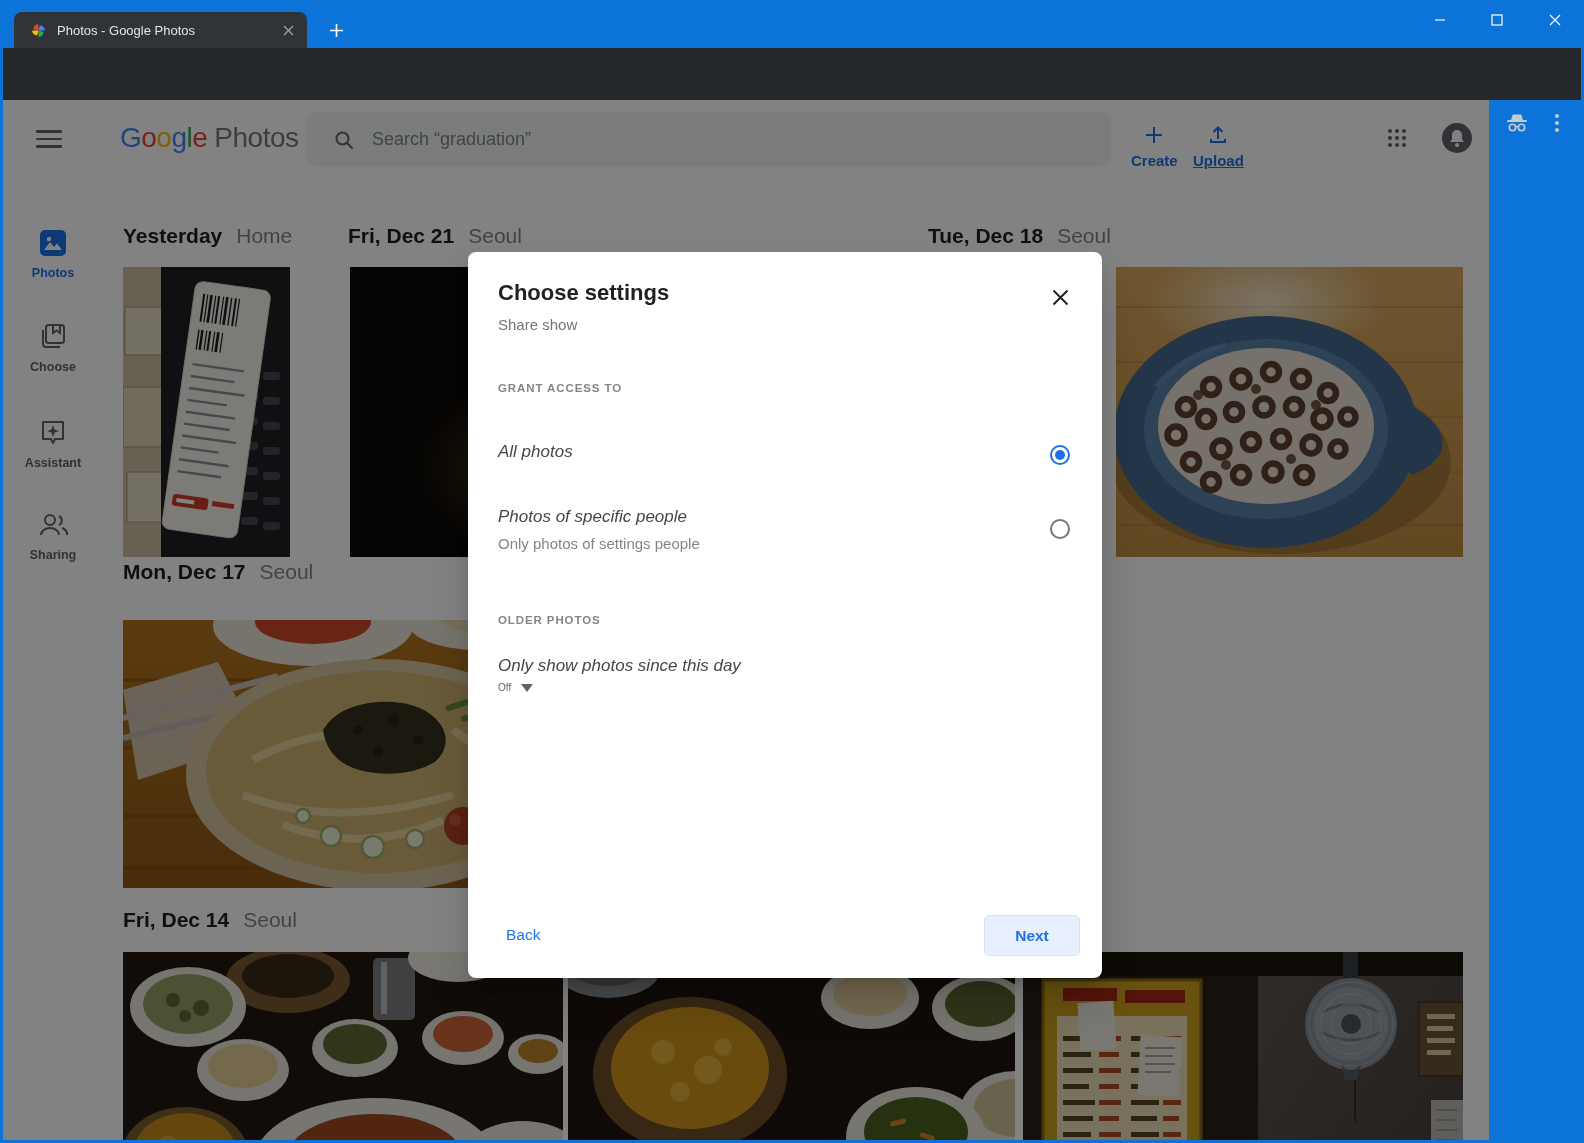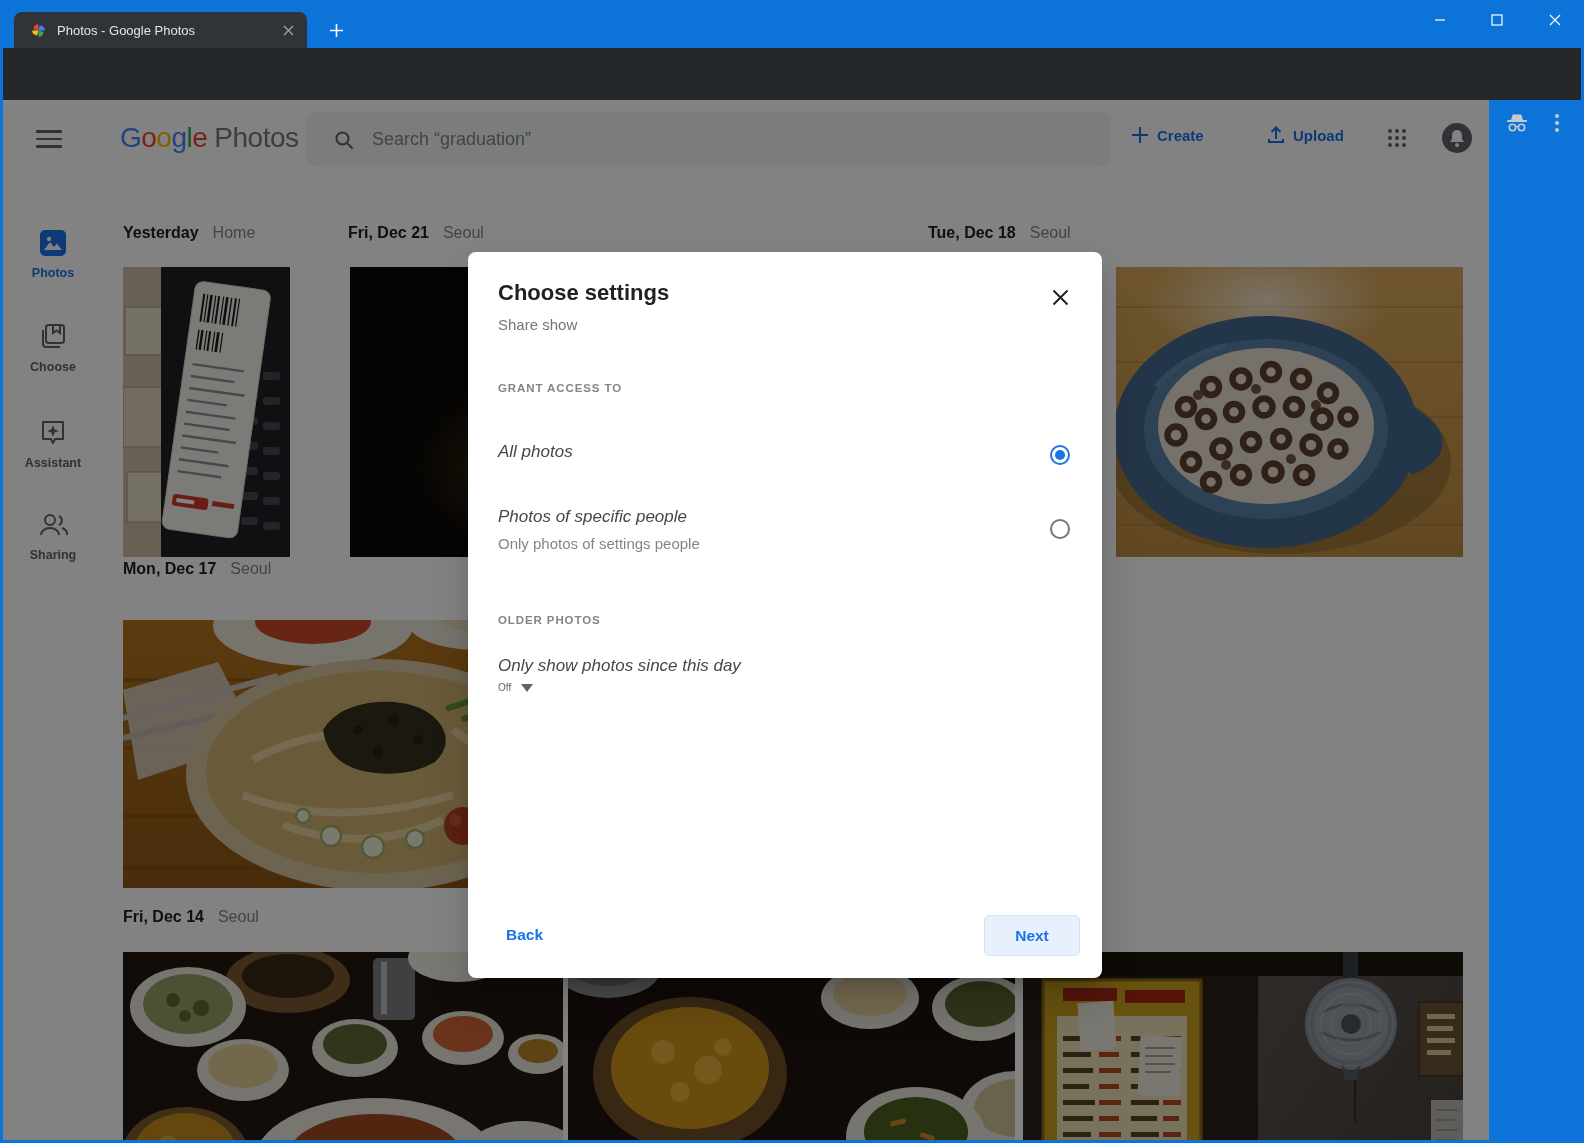--- a/index.html
+++ b/index.html
@@ -34,30 +34,30 @@
   .hamburger { position:absolute; left:33px; top:26px; width:26px; height:26px; display:flex; flex-direction:column; justify-content:center; gap:5px; }
   .hamburger span { display:block; height:2.5px; background:#5f6368; border-radius:1px; }
   .gp-logo { position:absolute; left:117px; top:22px; font-size:28px; letter-spacing:-0.5px; white-space:nowrap; }
   .gp-logo .product { color:#747a80; margin-left:7px; }
   .lg-b { color:#4285F4; } .lg-r { color:#EA4335; } .lg-y { color:#FBBC05; } .lg-g { color:#34A853; }
   .gp-search { position:absolute; left:303px; top:12px; width:805px; height:55px; background:#f1f3f4; border-radius:10px;
                display:flex; align-items:center; }
   .gp-search input { border:none; outline:none; background:transparent; font-size:18px; color:#3c4043; width:600px;
                      font-family:"Liberation Sans",sans-serif; }
   .gp-search input::placeholder { color:#80868b; opacity:1; }
-  .gp-action { position:absolute; top:26px; display:flex; align-items:center; gap:8px; font-size:15px; font-weight:bold; color:#1a73e8; }
+  .gp-action { position:absolute; top:26px; display:flex; align-items:center; gap:8px; font-size:15px; font-weight:bold; color:#1a73e8;flex-direction:column; }
   .gp-iconbtn { position:absolute; display:flex; align-items:center; justify-content:center; }
 
   
   .side-item { position:absolute; left:0; width:100px; text-align:center; }
   .side-item .lbl { display:block; margin-top:6px; font-size:12.5px; color:#5f6368; font-weight:bold; }
   .side-item.active .lbl { color:#1a73e8; }
 
   
-  .grp-head { position:absolute; font-size:16px; white-space:nowrap; }
+  .grp-head { position:absolute; font-size:21px; white-space:nowrap; }
   .grp-head .d { font-weight:bold; color:#202124; }
   .grp-head .loc { color:#80868b; margin-left:14px; font-weight:normal; }
   .photo { position:absolute; overflow:hidden; background:#ddd; }
   .photo svg { display:block; width:100%; height:100%; }
 
   
   .dim { position:absolute; left:0; top:0; width:100%; height:100%; background:rgba(0,0,0,0.49); }
 
   
   .modal { position:absolute; left:465px; top:152px; width:634px; height:726px; background:#fff; border-radius:8px;
@@ -67,21 +67,21 @@
   .m-sub { position:absolute; left:30px; top:64px; font-size:15px; color:#757575; }
   .m-sec { position:absolute; left:30px; font-size:11.5px; font-weight:bold; letter-spacing:0.9px; color:#80868b; }
   .m-opt { position:absolute; left:30px; font-size:17px; color:#44474b;font-style:italic; }
   .m-desc { position:absolute; left:30px; font-size:15px; color:#80868b; }
   .radio { position:absolute; left:582px; width:20px; height:20px; border-radius:50%; }
   .radio.unsel { border:2px solid #757575; }
   .radio.sel { border:2px solid #1a73e8; }
   .radio.sel::after { content:""; position:absolute; left:3px; top:3px; width:10px; height:10px; border-radius:50%; background:#1a73e8; }
   .m-off { position:absolute; left:30px; top:430px; display:flex; align-items:center; gap:10px; font-size:10px; color:#5f6368; }
   .tri-down { width:0; height:0; border-left:6px solid transparent; border-right:6px solid transparent; border-top:8px solid #5f6368; }
-  .m-back { position:absolute; left:38px; top:674px; font-size:15.5px; font-weight:bold; color:#1a73e8; cursor:pointer; }
+  .m-back { position:absolute; left:38px; top:674px; font-size:15.5px; font-weight:normal; color:#1a73e8; cursor:pointer; }
   .m-next { position:absolute; right:22px; top:663px; width:96px; height:41px; background:#e8f0fe; border:1px solid #d2e3fc;
             border-radius:5px; font-size:15.5px; font-weight:bold; color:#1a73e8; display:flex; align-items:center; justify-content:center; cursor:pointer; }
 
   
   .b-left, .b-right, .b-bottom { position:absolute; background:#0c74d8; }
   .b-left { left:0; top:48px; width:3px; height:1095px; }
   .b-right { right:0; top:48px; width:3px; height:1095px; }
   .b-bottom { left:0; bottom:0; width:1584px; height:3px; }
 </style>
 </head>
@@ -188,21 +188,21 @@
           <path d="M13 13 L18.5 18.5" stroke="#5f6368" stroke-width="2"></path>
         </svg>
         <input style="margin-left: 18px;" readonly="" placeholder="Search “graduation”">
       </div>
       <div class="gp-action" style="left:1128px;">
         <svg width="18" height="18" viewBox="0 0 18 18">
             <path d="M9 1 V17 M1 9 H17" stroke="#1a73e8" stroke-width="2"></path>
           </svg>
         <span>Create</span>
       </div>
-      <div class="gp-action" style="left:1264px;">
+      <div class="gp-action" style="left:1190px;text-decoration:underline;">
         <svg width="18" height="18" viewBox="0 0 18 18">
             <path d="M9 13 V2 M4.5 6 L9 1.5 L13.5 6" stroke="#1a73e8" stroke-width="2" fill="none"></path>
             <path d="M2 13 V16 H16 V13" stroke="#1a73e8" stroke-width="2" fill="none"></path>
           </svg>
         <span>Upload</span>
       </div>
       <div class="gp-iconbtn" style="left:1384px; top:28px;">
         <svg width="20" height="20" viewBox="0 0 20 20">
           <g fill="#5f6368">
               <circle cx="3" cy="3" r="2"></circle>

